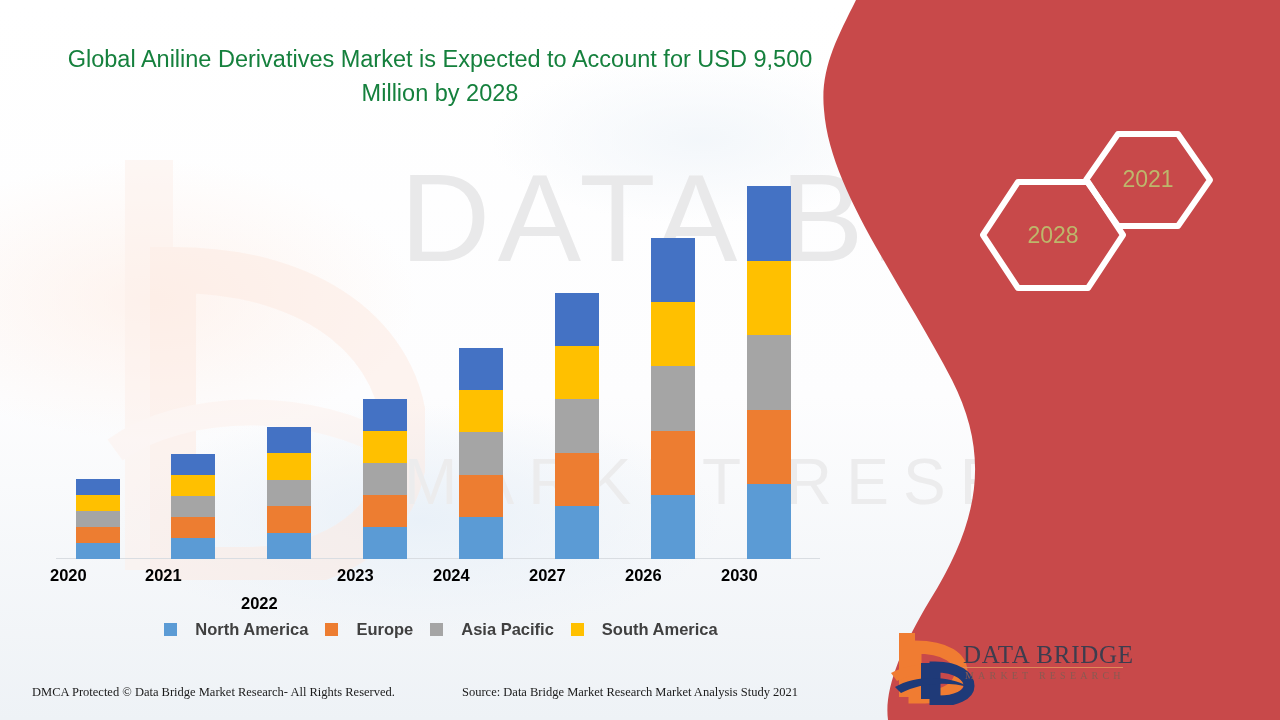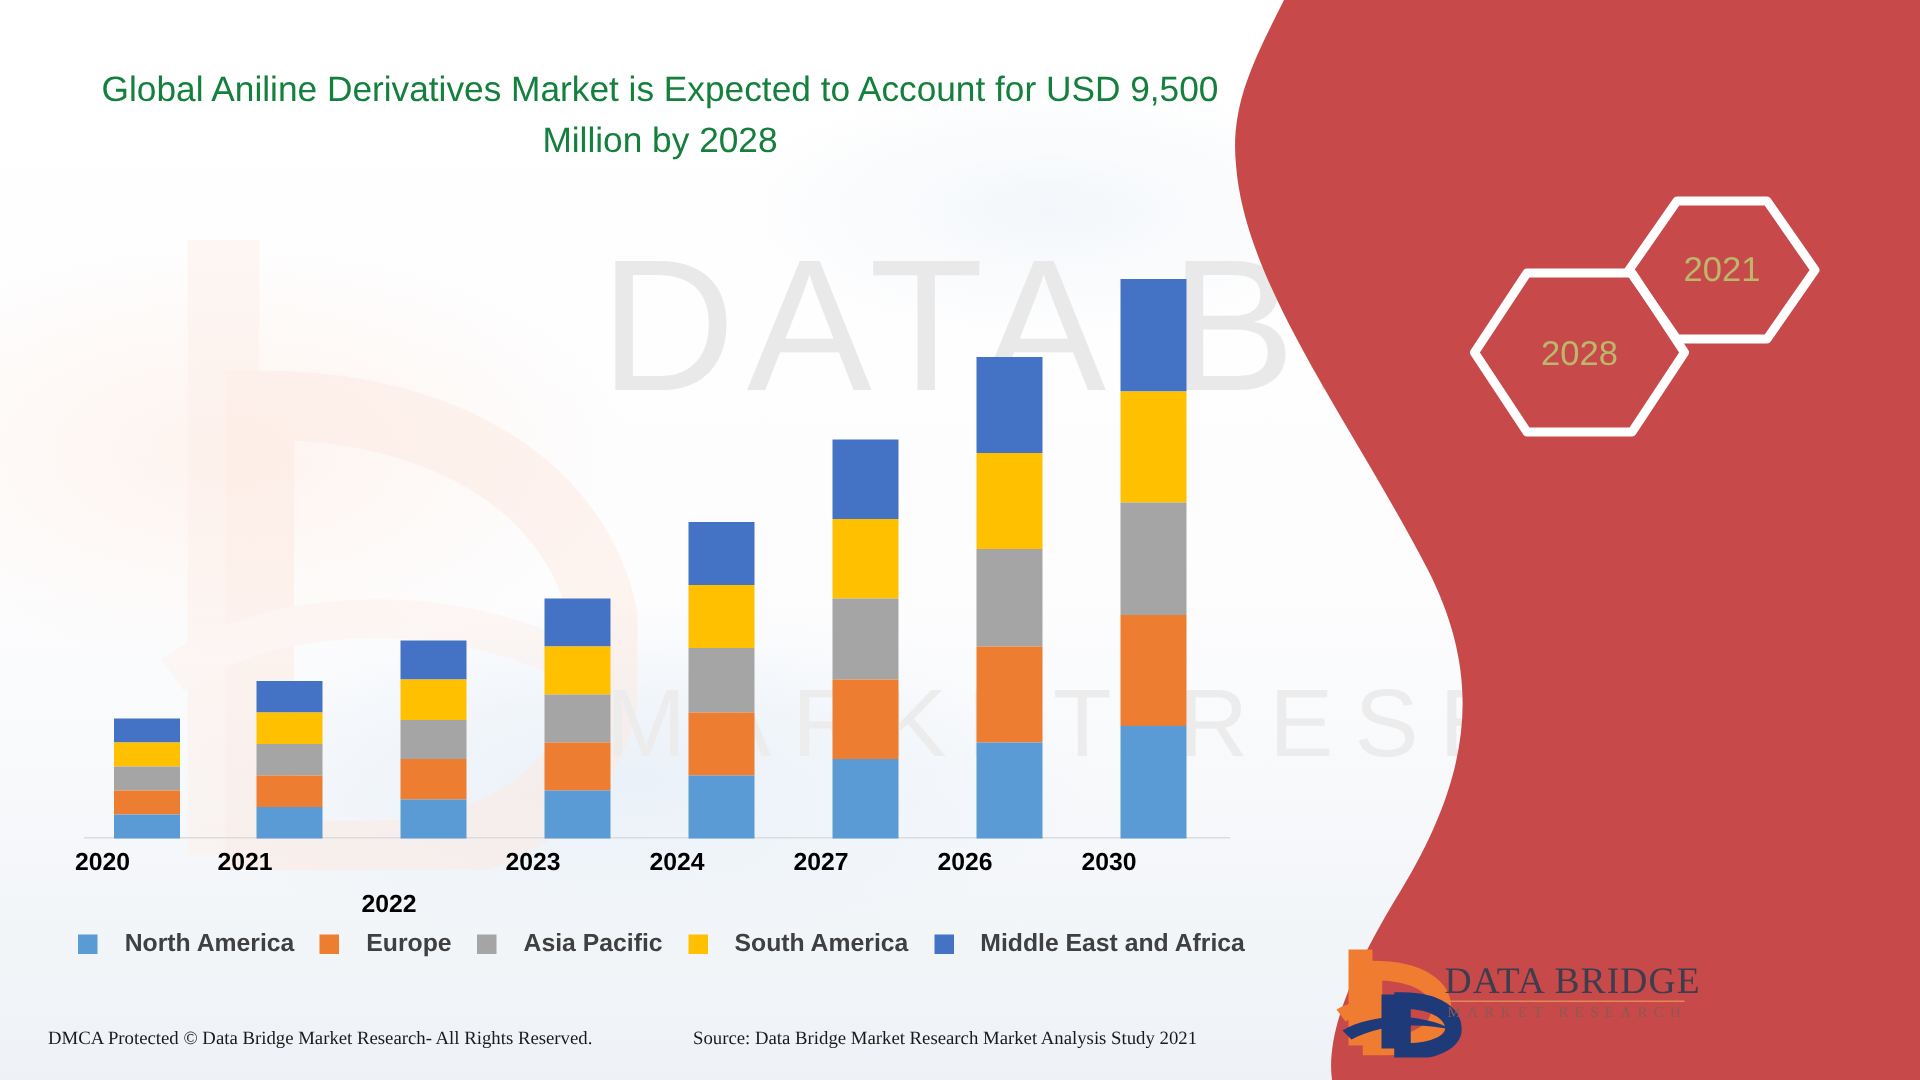--- a/index.html
+++ b/index.html
@@ -223,24 +223,20 @@
       <span class="leg-swatch" style="background: rgb(237, 125, 49);"></span>
       <span class="leg-label">Europe</span>
     </div>
     <div class="leg-item">
       <span class="leg-swatch" style="background: rgb(165, 165, 165);"></span>
       <span class="leg-label">Asia Pacific</span>
     </div>
     <div class="leg-item">
       <span class="leg-swatch" style="background: rgb(255, 192, 0);"></span>
       <span class="leg-label">South America</span>
-    </div>
-    <div class="leg-item">
-      <span class="leg-swatch" style="background: rgb(68, 114, 196);"></span>
-      <span class="leg-label">Middle East and Africa</span>
     </div>
   </div>
 
 <div id="footer-left">DMCA Protected © Data Bridge Market Research- All Rights Reserved.</div>
 <div id="footer-right">Source: Data Bridge Market Research Market Analysis Study 2021</div>
 
 <svg id="red-panel" viewBox="0 0 1280 720" preserveAspectRatio="none">
   <path d="M 856 0
            C 836 40, 820 70, 824 110
            C 830 190, 900 280, 952 380

